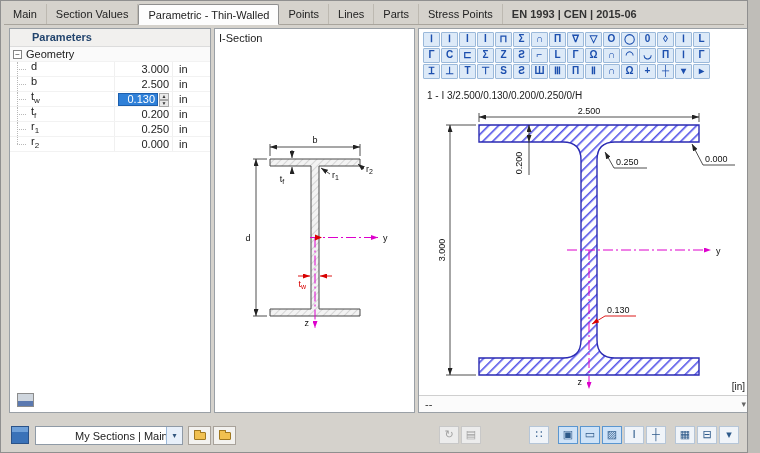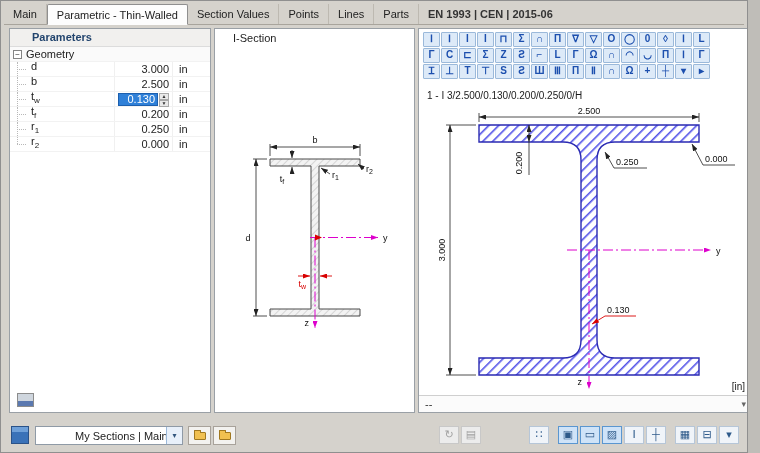--- a/index.html
+++ b/index.html
@@ -35,21 +35,21 @@
           align-items:center;height:100%;padding-right:3px;}
   .punit{flex:0 0 38px;border-left:1px solid #f0f0f0;padding-left:6px;}
   .editbox{background:#2f80d8;color:#fff;border:1px solid #1c5fae;height:13px;line-height:11px;
            min-width:40px;text-align:right;padding:0 2px;}
   .spin{display:flex;flex-direction:column;width:10px;height:13px;margin-left:1px;}
   .spin span{flex:1;font-size:5px;line-height:5px;text-align:center;background:#e9e9e9;
              border:1px solid #a8a8a8;color:#333;}
   .params-thumb{position:absolute;left:7px;bottom:5px;width:17px;height:14px;border:1px solid #8c8c8c;
                 background:linear-gradient(180deg,#cfd6de 0 55%,#5b79b0 55% 100%);}
   
-  .preview-title{padding:3px 18px;color:#222;}
+  .preview-title{padding:3px 4px;color:#222;}
   .preview-svg{position:absolute;left:5px;top:85px;}
   
   .shape-grid{padding:3px 4px;display:flex;flex-direction:column;gap:1px;}
   .icon-row{display:flex;gap:1px;}
   .shape-btn{width:17px;height:15px;background:#ddeaf8;border:1px solid #9bb9da;color:#1c4fae;
              font-size:10px;line-height:12px;text-align:center;border-radius:1px;font-weight:bold;cursor:default;}
   .designation{position:absolute;left:8px;top:61px;font-size:10px;color:#1a1a1a;}
   .main-svg{position:absolute;left:0;top:76px;}
   .unit-label{position:absolute;right:7px;bottom:20px;font-size:10px;color:#222;}
   .comment-row{position:absolute;left:0;right:0;bottom:0;height:17px;border-top:1px solid #cfcfcf;
@@ -84,25 +84,26 @@
   .axis{stroke:#dd00cc;stroke-width:1;fill:none;stroke-dasharray:10 3 2 3;}
   .redln{stroke:#d80000;stroke-width:0.9;fill:none;}
 </style>
 </head>
 <body>
 
 <div class="window">
 
   <div class="tabbar">
       <div class="tab">Main</div>
+      <div class="tab">Section Values</div>
       <div class="tab active">Parametric - Thin-Walled</div>
-      <div class="tab">Section Values</div>
       <div class="tab">Points</div>
       <div class="tab">Lines</div>
       <div class="tab">Parts</div>
+      <div class="tab">Stress Points</div>
       <div class="tab-standard">EN 1993 | CEN | 2015-06</div>
     </div>
 
   <div class="panel params-panel">
     <div class="panel-header">Parameters</div>
 
     <div class="prow group-row">
       <span class="collapse-box">−</span>
       <span class="group-label">Geometry</span>
     </div>

